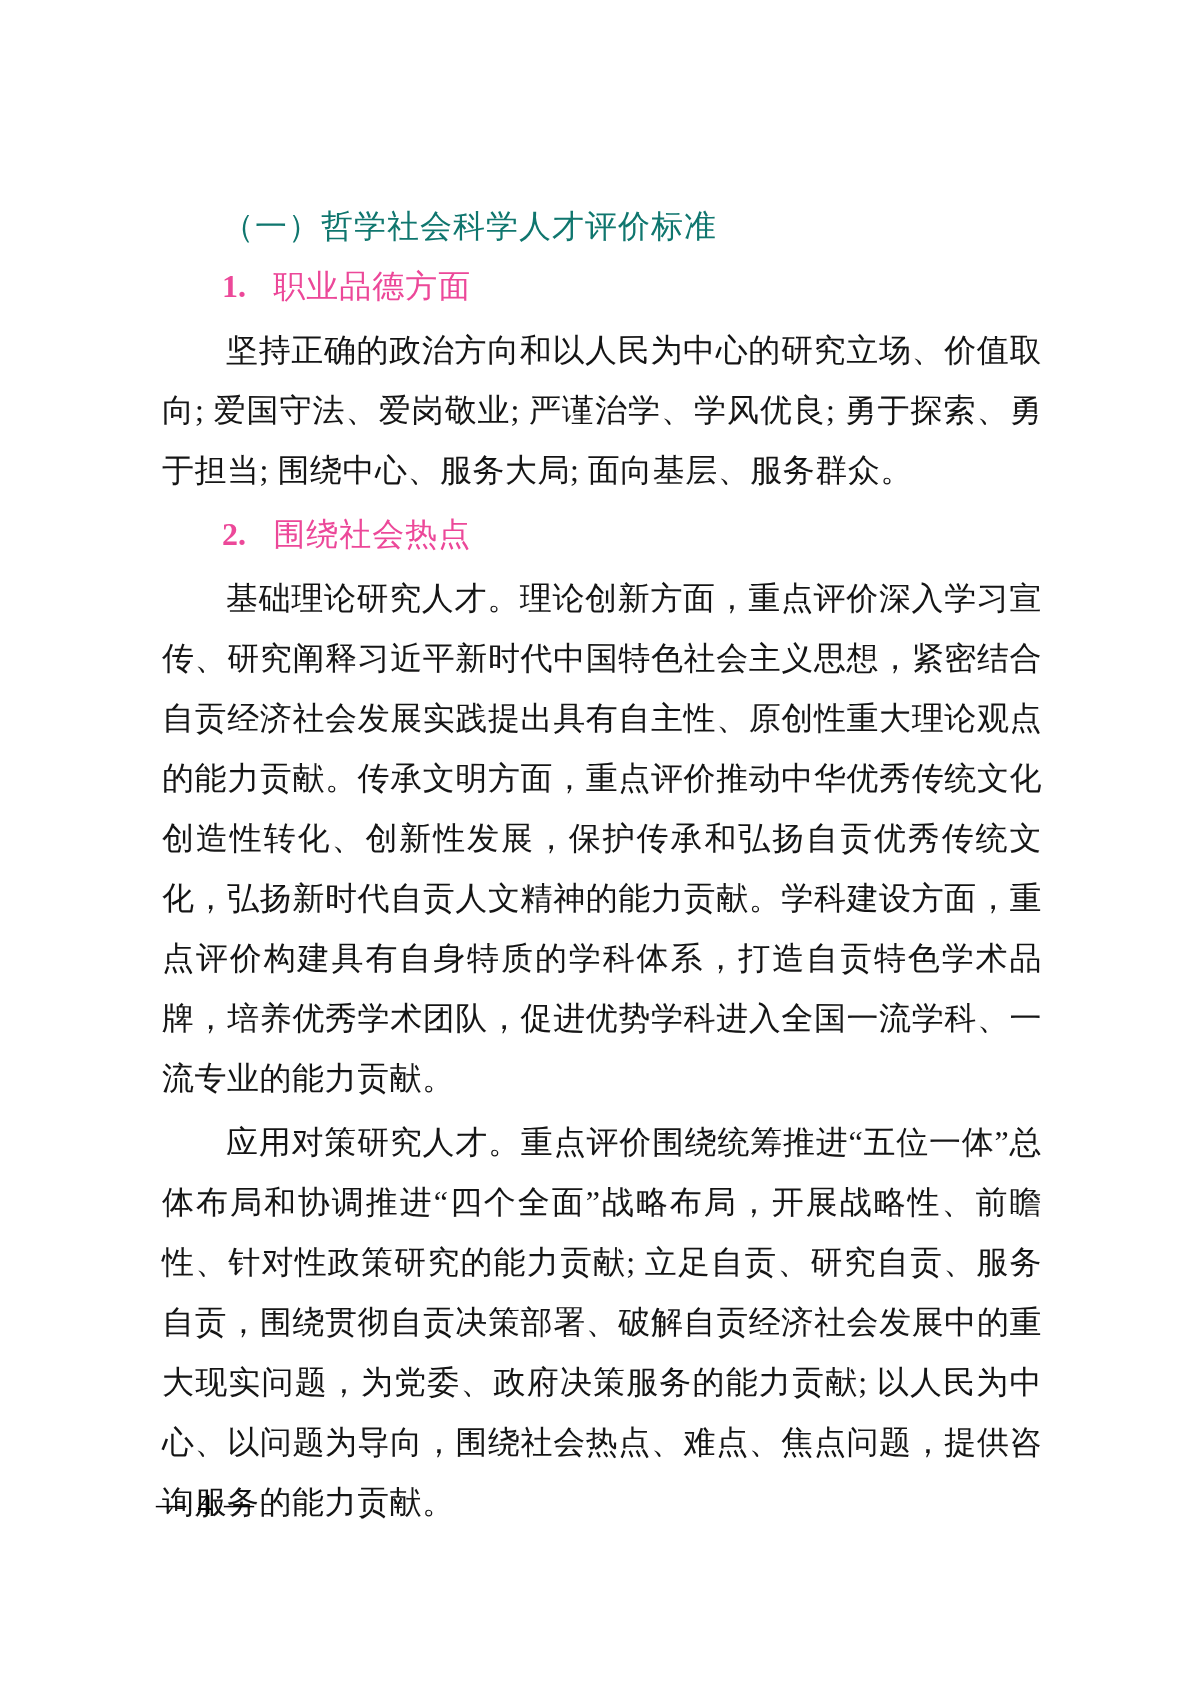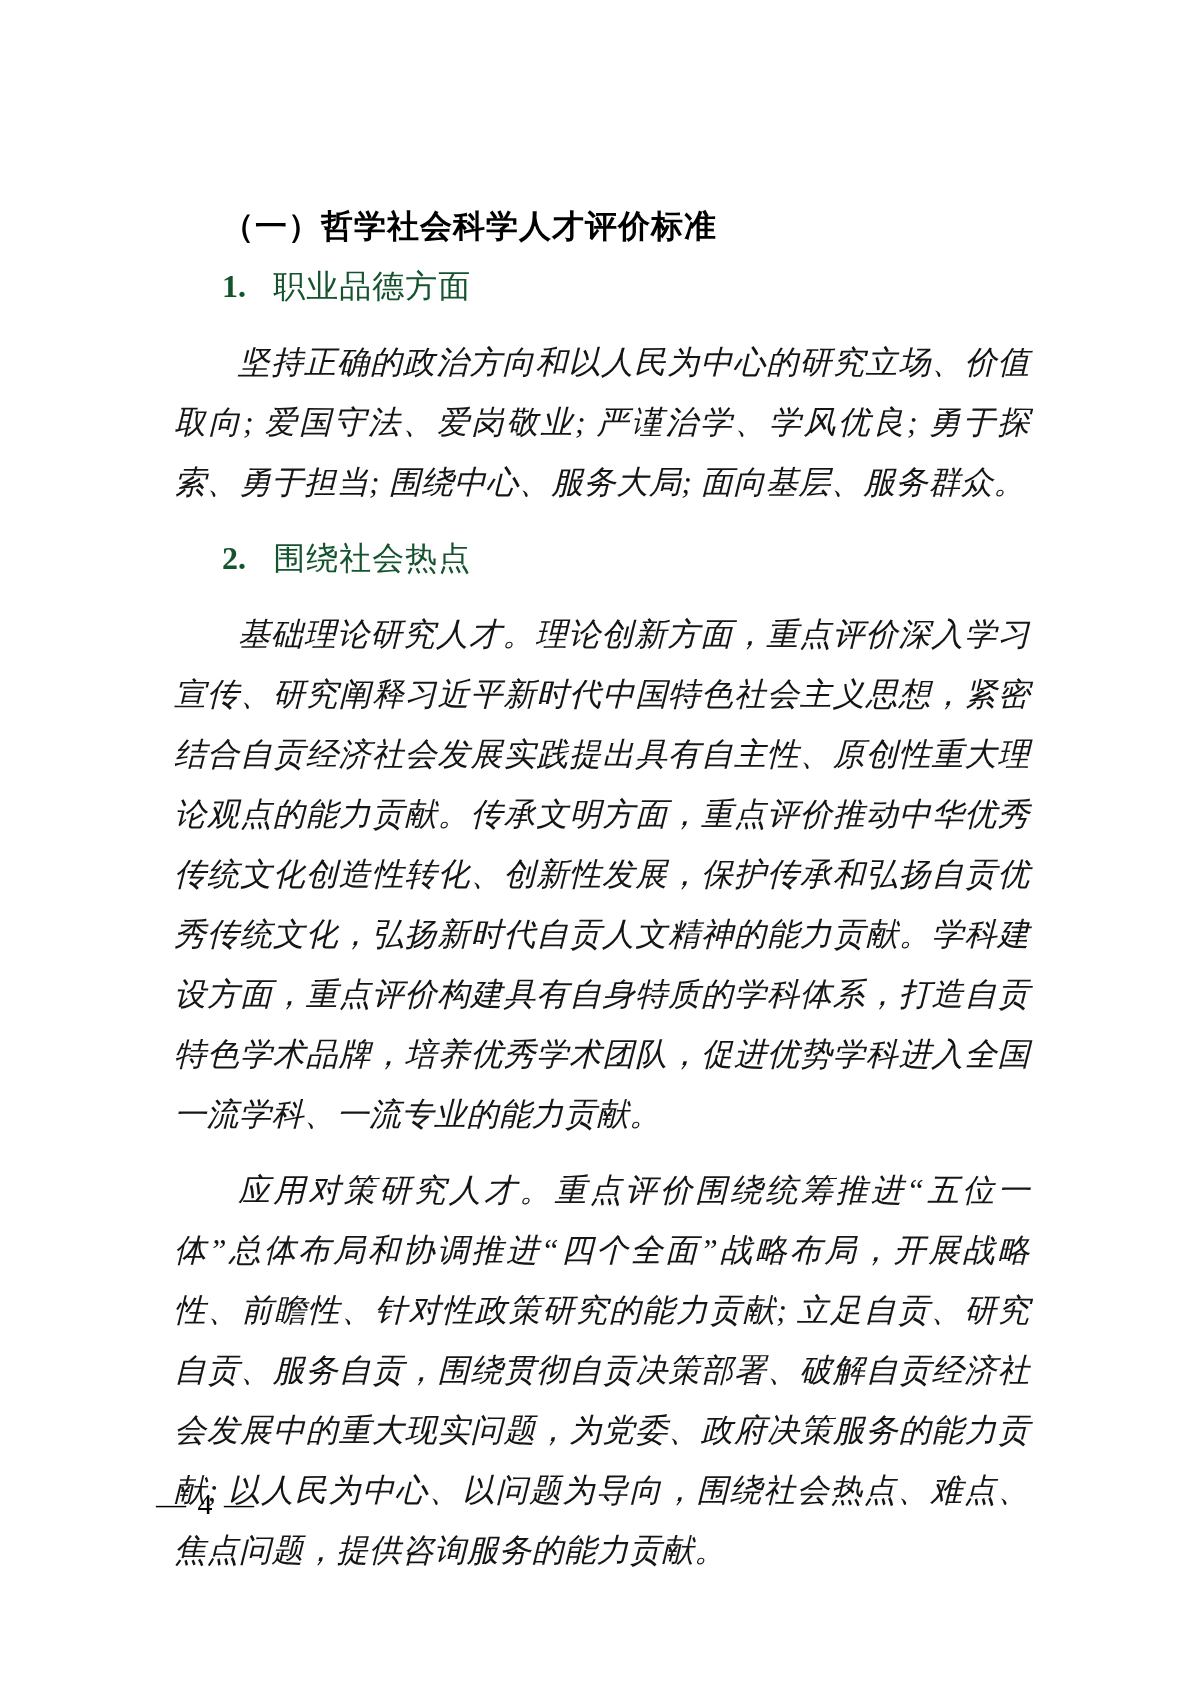--- a/index.html
+++ b/index.html
@@ -21,39 +21,38 @@
     left: 158px;
     top: 196px;
     width: 888px;
     font-size: 32px;
     line-height: 60px;
     text-align: justify;
     text-justify: inter-character;
   }
   .section-heading {
     text-indent: 2em;
-    color: #000000;
-    font-weight: 700;
+    color: #0f766e;
+    font-weight: 400;
     letter-spacing: 1px;
   }
   .sub-heading {
     text-indent: 2em;
-    color: #14532d;
+    color: #ec4899;
     letter-spacing: 1px;
   }
   .sub-heading .num {
     font-weight: bold;
     margin-right: 0.85em;
     letter-spacing: 0;
   }
   .content p {
-    margin: 16px;
+    margin: 4px;
     text-indent: 2em;
     letter-spacing: 0.5px;
-    font-style: italic;
   }
   .page-footer {
     position: absolute;
     left: 156px;
     top: 1484px;
     font-size: 30px;
     line-height: 40px;
     color: #000000;
     letter-spacing: 2px;
   }

